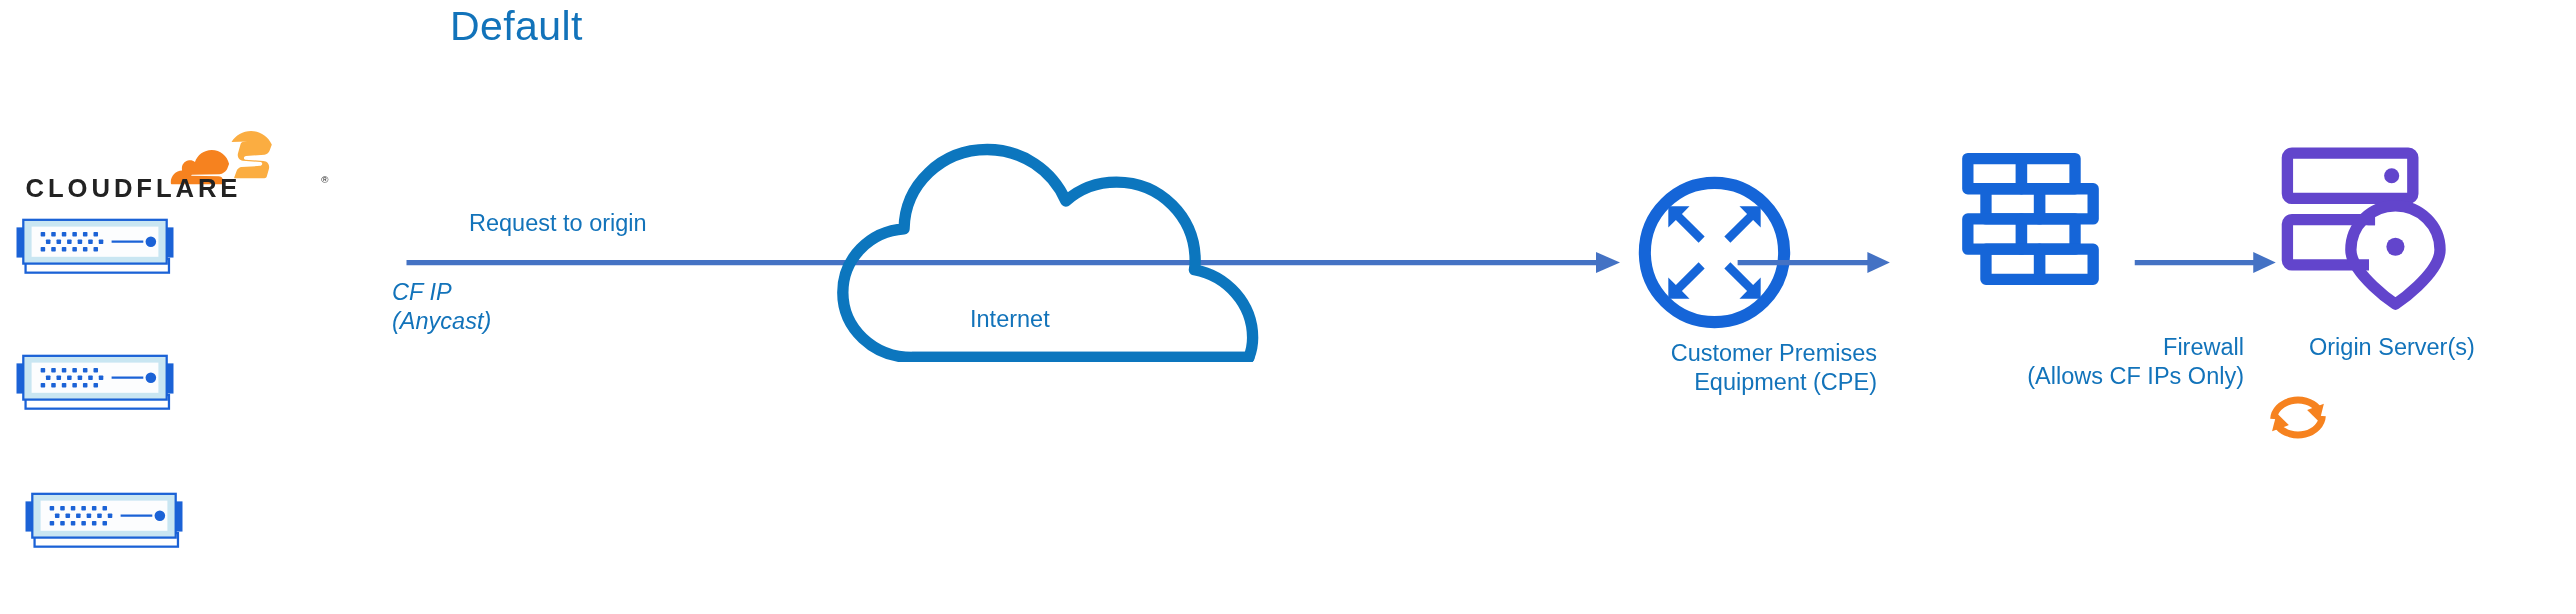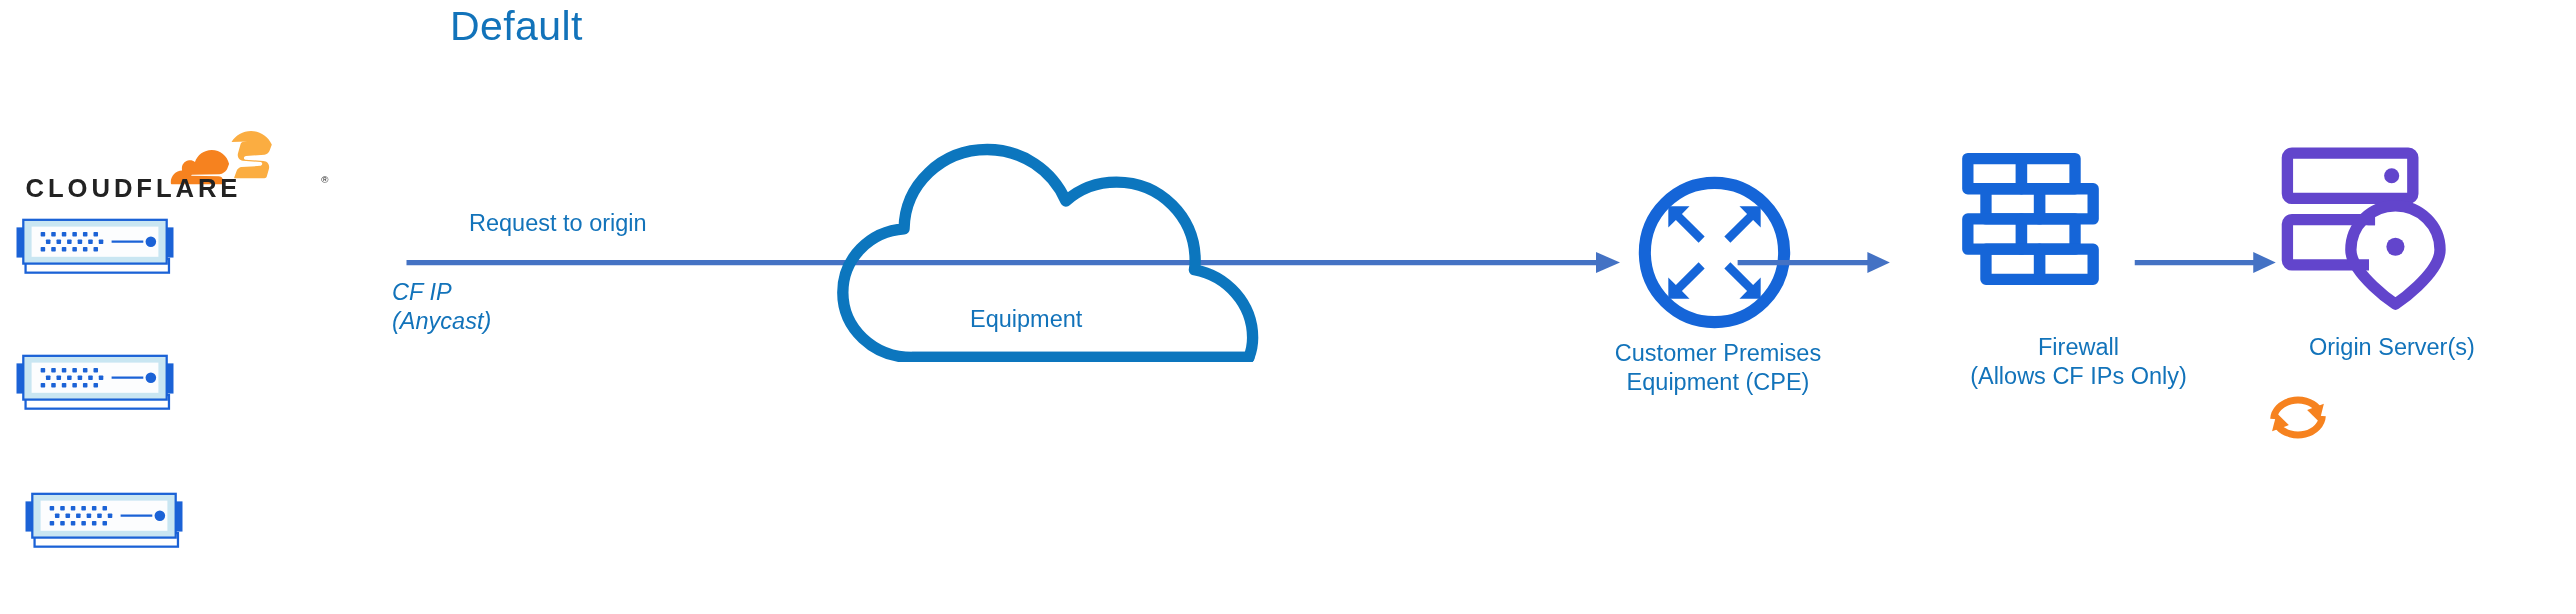--- a/index.html
+++ b/index.html
@@ -73,29 +73,29 @@
   #label-internet {
     left: 970px;
     top: 306px;
     font-size: 23.5px;
   }
   #label-cpe {
     left: 1559px;
     top: 339px;
     font-size: 23.5px;
     line-height: 29px;
-    text-align: center;
+    text-align: right;
     width: 318px;
   }
   #label-firewall {
     left: 1913px;
     top: 333px;
     font-size: 23.5px;
     line-height: 29px;
-    text-align: center;
+    text-align: right;
     width: 331px;
   }
   #label-origin-server {
     left: 2263px;
     top: 333px;
     font-size: 23.5px;
     line-height: 29px;
     text-align: left;
     width: 288px;
     margin-left: 46px;
@@ -316,21 +316,21 @@
                C 251 47, 291 74, 309 115
                C 327 99, 350 90, 376 90
                C 434 90, 480 136, 480 194
                C 480 198, 480 202, 479 206
                C 522 214, 556 251, 556 296
                C 556 310, 553 317, 551 322
                Z" fill="none" stroke="#0C76BE" stroke-width="15" stroke-linejoin="round"></path>
       <path d="M106 322 L551 322" fill="none" stroke="#0C76BE" stroke-width="15" stroke-linecap="round"></path>
     </svg>
   </div>
-  <div class="abs blue-label" id="label-internet">Equipment</div>
+  <div class="abs blue-label" id="label-internet">Internet</div>
 
   <div class="abs icon" id="cpe-router-icon">
     <svg width="159" height="159" viewBox="0 0 210 210" xmlns="http://www.w3.org/2000/svg">
       <circle cx="105" cy="105" r="92" fill="none" stroke="#1565D8" stroke-width="16"></circle>
       <g fill="#1565D8">
 
         <path d="M44 44 L72 44 L62 54 L92 84 L84 92 L54 62 L44 72 Z"></path>
 
         <path d="M166 44 L166 72 L156 62 L126 92 L118 84 L148 54 L138 44 Z"></path>
 

